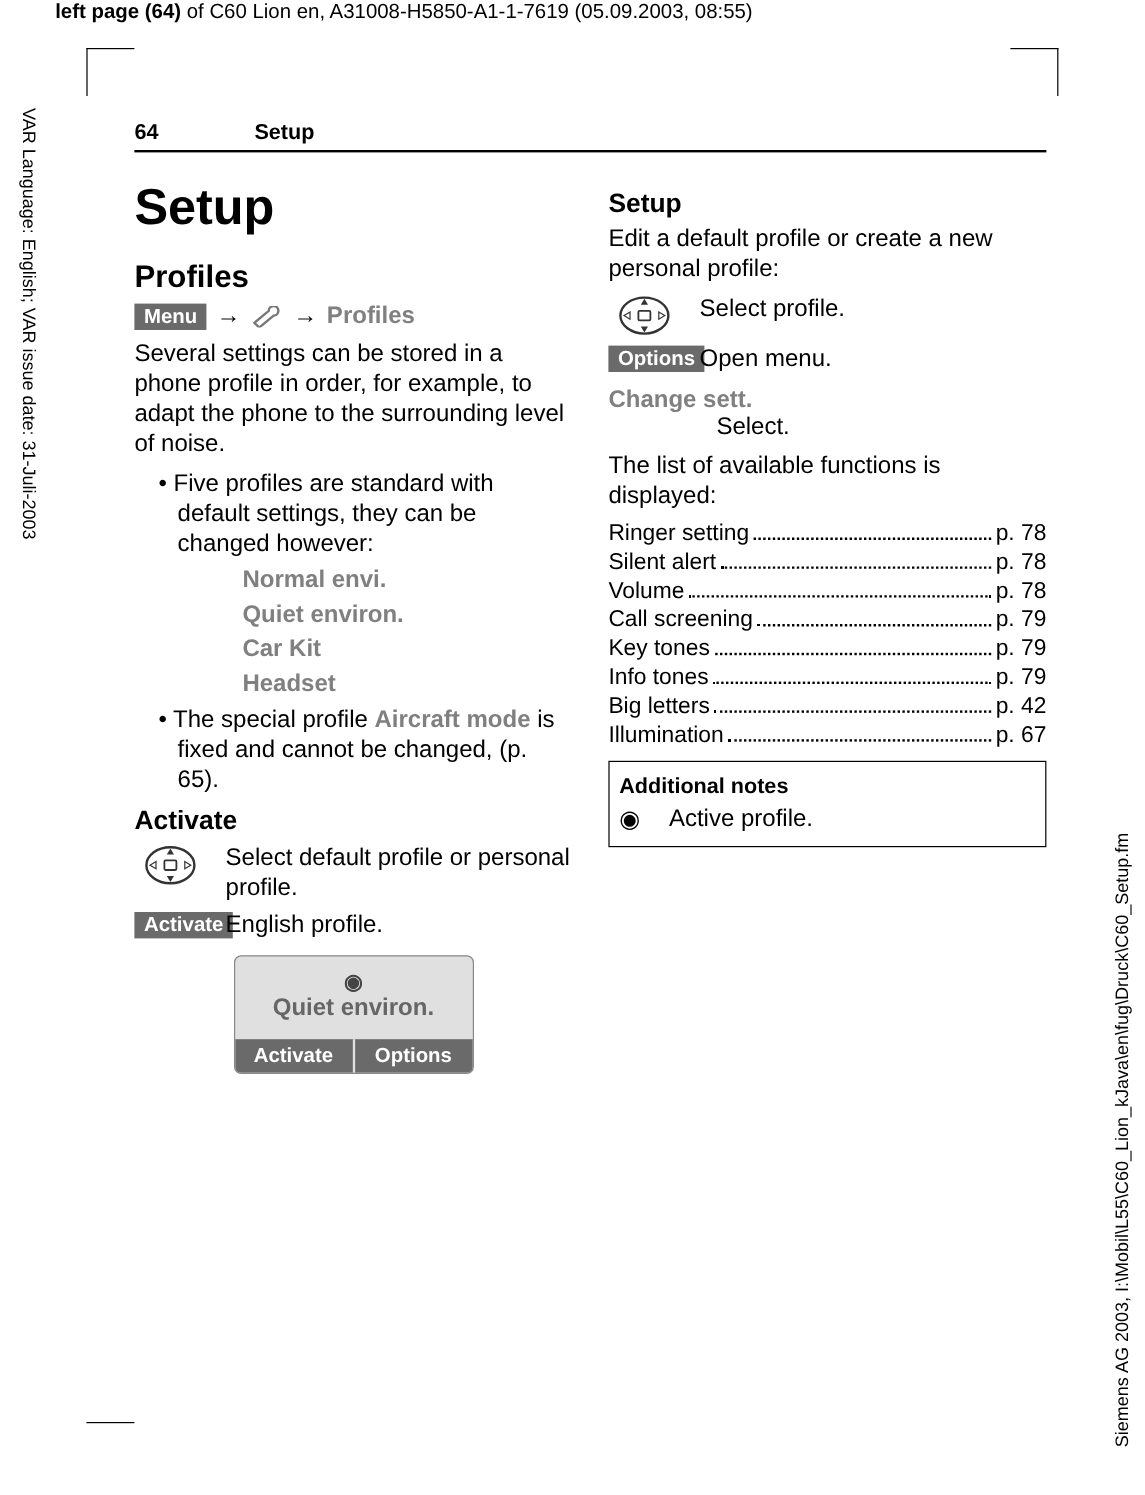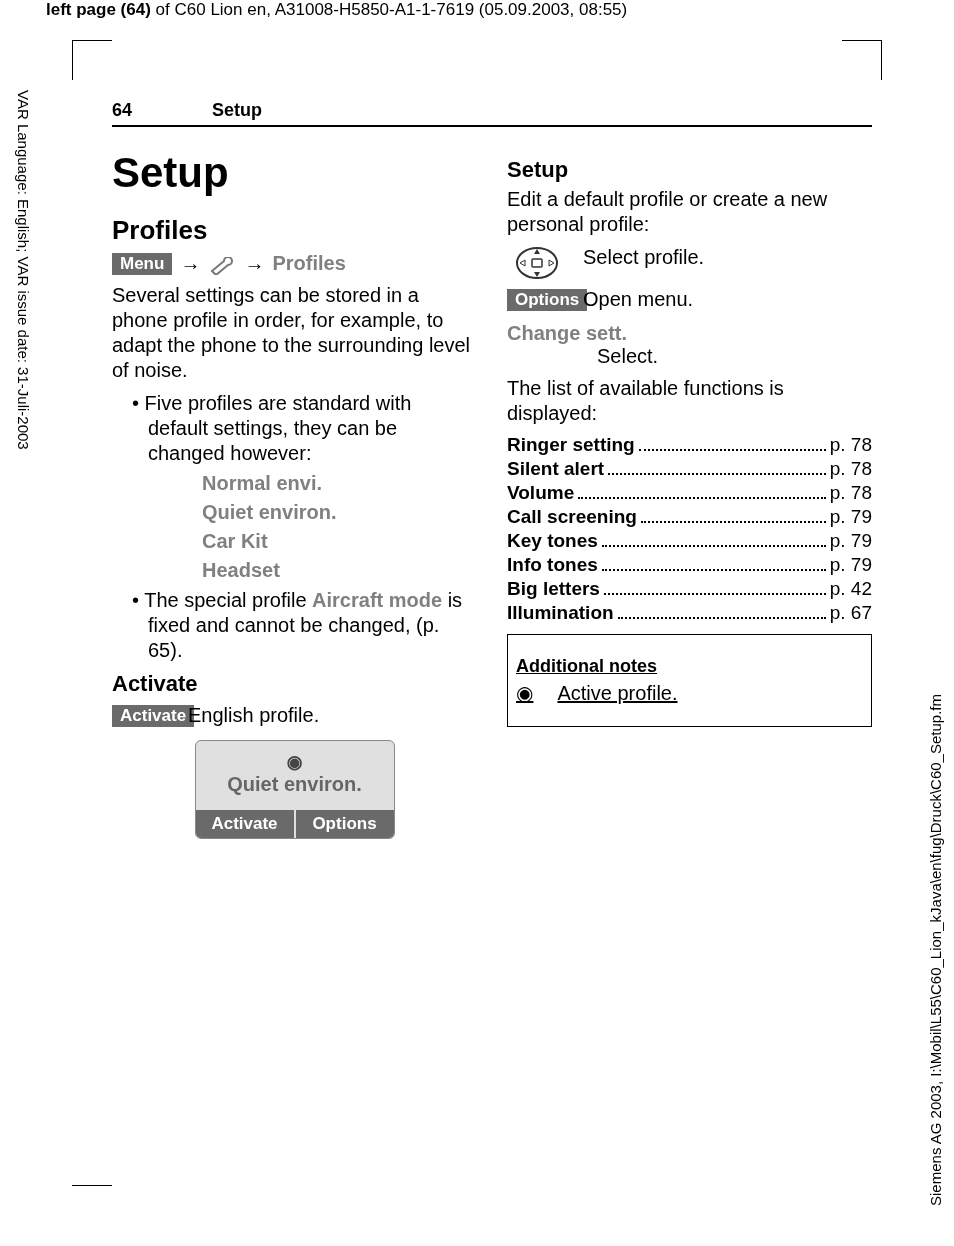--- a/index.html
+++ b/index.html
@@ -60,21 +60,21 @@
   .columns {
     display: flex;
     gap: 30px;
   }
   .col {
     width: 365px;
   }
   h1 { font-size: 42px; font-weight: bold; margin-bottom: 18px; }
   h2 { font-size: 26px; font-weight: bold; margin: 10px 0 6px 0; }
   h3 { font-size: 22px; font-weight: bold; margin: 8px 0 4px 0; }
-  .nav-line { display: flex; align-items: flex-end; gap: 8px; margin-bottom: 8px; }
+  .nav-line { display: flex; align-items: center; gap: 8px; margin-bottom: 8px; }
   .chip {
     display: inline-block;
     background: #6a6a6a;
     color: #fff;
     font-weight: bold;
     padding: 1px 8px;
     font-size: 17px;
   }
   .gray-bold { color: #808080; font-weight: bold; }
   .arrow { font-size: 20px; }
@@ -94,24 +94,24 @@
     background: #e0e0e0;
     border-radius: 6px;
     overflow: hidden;
   }
   .phone-screen { text-align: center; padding: 10px 4px 14px 4px; color: #666; font-weight: bold; font-size: 20px; }
   .phone-dot { font-size: 18px; color: #444; }
   .phone-softkeys { display: flex; }
   .phone-softkeys div { flex:1; background: #6a6a6a; color:#fff; text-align:center; font-weight:bold; padding:4px 0; font-size:17px; }
   .phone-softkeys div:first-child { border-right: 2px solid #e0e0e0; }
   .toc-row { display: flex; align-items: baseline; margin-bottom: 2px; font-size: 19px; }
-  .toc-label { white-space: nowrap; font-weight: bold; }
+  .toc-label { white-space: nowrap; }
   .toc-dots { flex:1; border-bottom: 2px dotted #000; margin: 0 4px 4px 4px; }
   .toc-page { white-space: nowrap; }
-  .notes-box { border: 1px solid #000; padding: 21px 8px; margin-top: 10px; text-decoration: underline; }
+  .notes-box { border: 1px solid #000; padding: 10px 8px; margin-top: 10px; }
   .notes-title { font-weight: bold; font-size: 18px; margin-bottom: 4px; }
   .notes-row { display: flex; gap: 24px; align-items: center; }
   .change-label { color:#808080; font-weight:bold; margin-top:10px; }
   .change-sub { margin-left: 90px; margin-bottom:8px; }
   svg { display: block; margin: 0 auto; }
 </style>
 </head>
 <body>
 
 <div class="header-strip">
@@ -161,55 +161,68 @@
         <div>Headset</div>
       </div>
       <ul class="bullets">
         <li>
           <span>The special profile </span><span class="gray-bold">Aircraft mode</span><span> is fixed and cannot be changed, (p. 65).</span>
         </li>
       </ul>
 
       <h3>Activate</h3>
 
-
-      <div class="icon-row">
-        <div class="icon-cell">
-          <span class="chip">Activate</span>
-        </div>
-        <div class="icon-text">English profile.</div>
-      </div>
-
-      <div class="phone-mock">
-        <div class="phone-screen">
-          <div class="phone-dot">◉</div>
-          <div>Quiet environ.</div>
-        </div>
-        <div class="phone-softkeys">
-          <div>Activate</div>
-          <div>Options</div>
-        </div>
-      </div>
-    </div>
-
-    <div class="col">
-      <h3>Setup</h3>
-      <p>Edit a default profile or create a new personal profile:</p>
-
       <div class="icon-row">
         <div class="icon-cell">
           <svg width="44" height="36" viewBox="0 0 44 36">
             <ellipse cx="22" cy="18" rx="20" ry="15" fill="none" stroke="#333" stroke-width="2"></ellipse>
             <rect x="17" y="14" width="10" height="8" rx="1" fill="none" stroke="#333" stroke-width="1.5"></rect>
             <polygon points="22,4 19,9 25,9" fill="#333"></polygon>
             <polygon points="22,32 19,27 25,27" fill="#333"></polygon>
             <polygon points="5,18 10,15 10,21" fill="none" stroke="#333" stroke-width="1"></polygon>
             <polygon points="39,18 34,15 34,21" fill="none" stroke="#333" stroke-width="1"></polygon>
           </svg>
         </div>
+        <div class="icon-text">Select default profile or personal profile.</div>
+      </div>
+
+      <div class="icon-row">
+        <div class="icon-cell">
+          <span class="chip">Activate</span>
+        </div>
+        <div class="icon-text">English profile.</div>
+      </div>
+
+      <div class="phone-mock">
+        <div class="phone-screen">
+          <div class="phone-dot">◉</div>
+          <div>Quiet environ.</div>
+        </div>
+        <div class="phone-softkeys">
+          <div>Activate</div>
+          <div>Options</div>
+        </div>
+      </div>
+    </div>
+
+    <div class="col">
+      <h3>Setup</h3>
+      <p>Edit a default profile or create a new personal profile:</p>
+
+      <div class="icon-row">
+        <div class="icon-cell">
+          <svg width="44" height="36" viewBox="0 0 44 36">
+            <ellipse cx="22" cy="18" rx="20" ry="15" fill="none" stroke="#333" stroke-width="2"></ellipse>
+            <rect x="17" y="14" width="10" height="8" rx="1" fill="none" stroke="#333" stroke-width="1.5"></rect>
+            <polygon points="22,4 19,9 25,9" fill="#333"></polygon>
+            <polygon points="22,32 19,27 25,27" fill="#333"></polygon>
+            <polygon points="5,18 10,15 10,21" fill="none" stroke="#333" stroke-width="1"></polygon>
+            <polygon points="39,18 34,15 34,21" fill="none" stroke="#333" stroke-width="1"></polygon>
+          </svg>
+        </div>
         <div class="icon-text">Select profile.</div>
       </div>
 
       <div class="icon-row">
         <div class="icon-cell">
           <span class="chip">Options</span>
         </div>
         <div class="icon-text">Open menu.</div>
       </div>
 

